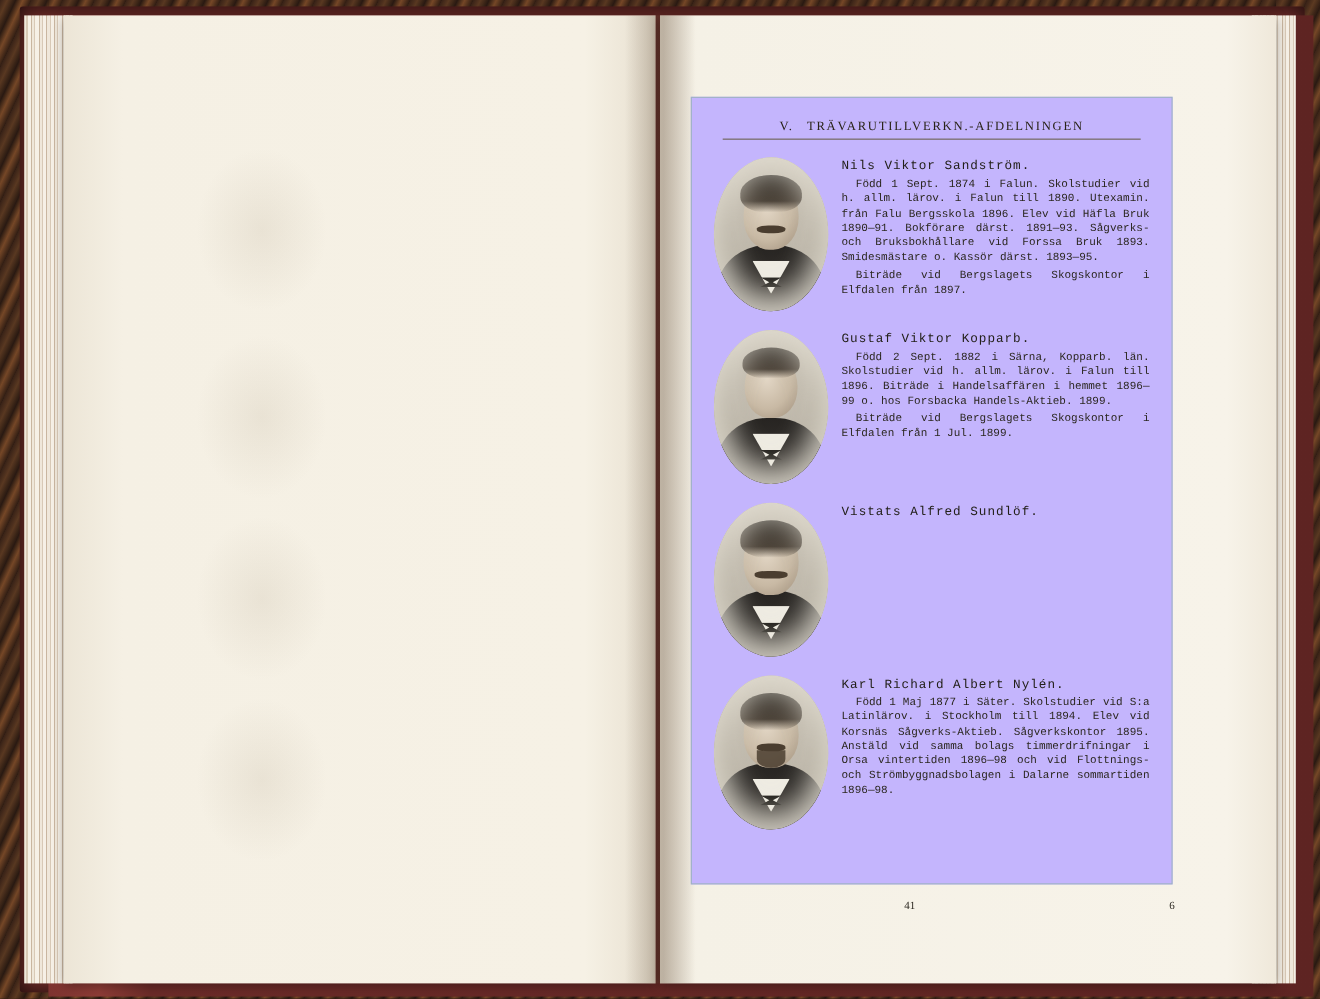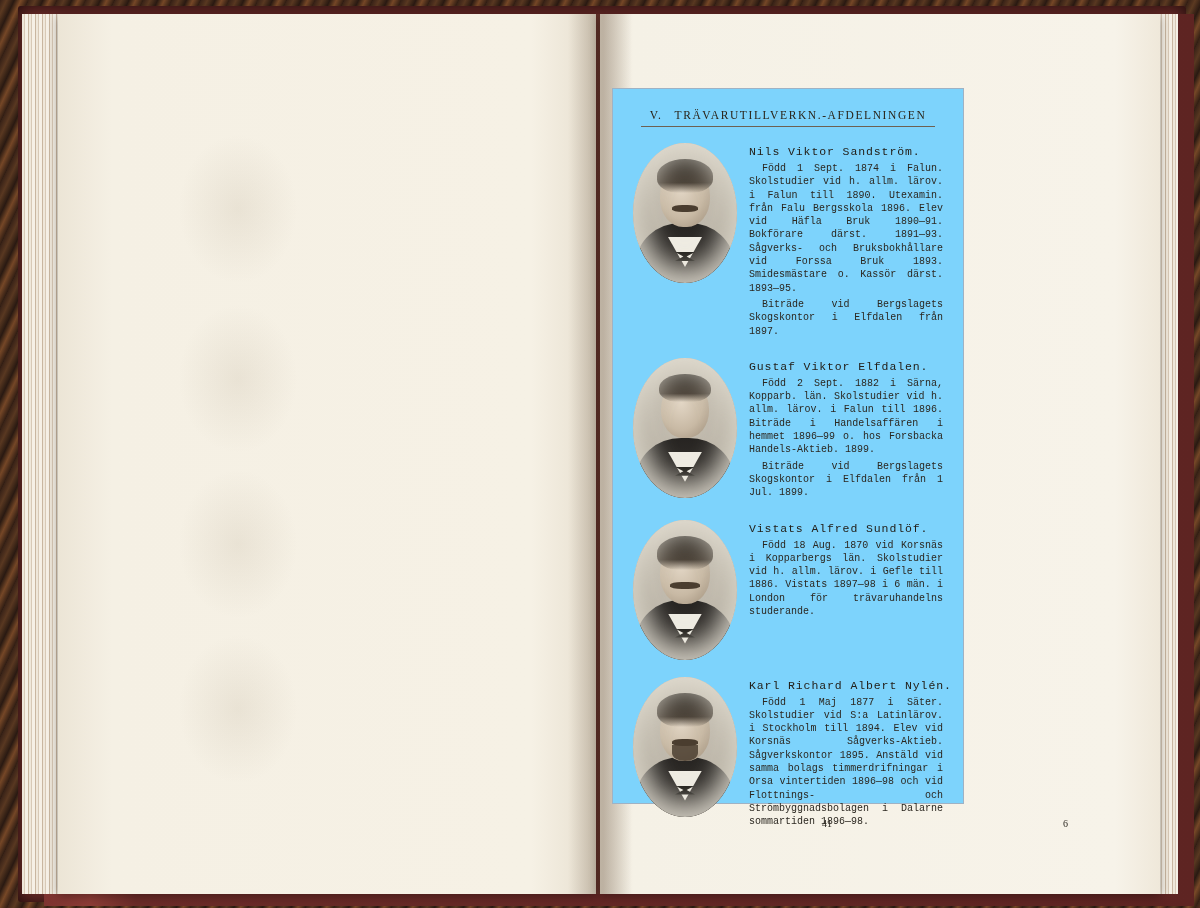--- a/index.html
+++ b/index.html
@@ -73,23 +73,23 @@
   }
 
   
   .ghost{
     position:absolute;left:120px;width:120px;height:150px;border-radius:50%;
     background:radial-gradient(ellipse at center,rgba(170,155,130,.16),rgba(170,155,130,0) 70%);
   }
 
   
   .text-block{
-    position:absolute;left:612px;top:88px;width:352px;height:716px;
+    position:absolute;left:628px;top:88px;width:438px;height:716px;
     border:1px solid #9fb2c4;
-    background:#7dd3fc;
+    background:#c4b5fd;
     box-sizing:border-box;
     padding:14px 20px 10px 20px;
   }
   .chapter-head{
     text-align:center;
     font-size:11.5px;
     letter-spacing:1.6px;
     color:#2a2419;
     padding-bottom:5px;
     border-bottom:1px solid #6d6152;
@@ -235,40 +235,39 @@
       <div class="portrait">
         <div class="bg"></div>
           <div class="suit"></div>
           <div class="collar"></div>
           <div class="tie"></div>
         <div class="head" style="width:48px;height:58px;"></div>
           <div class="hair" style="width:52px;height:28px;"></div>
           <div class="vig"></div>
       </div>
       <div class="entry-text">
-        <div class="name">Gustaf Viktor Elfdalen.</div>
+        <div class="name">Gustaf Viktor Kopparb.</div>
         <p class="para">Född 2 Sept. 1882 i Särna, Kopparb. län. Skolstudier vid h. allm. lärov. i Falun till 1896. Biträde i Handelsaffären i hemmet 1896—99 o. hos Forsbacka Handels-Aktieb. 1899.</p>
         <p class="para">Biträde vid Bergslagets Skogskontor i Elfdalen från 1 Jul. 1899.</p>
       </div>
     </div>
 
     <div class="entry">
       <div class="portrait">
         <div class="bg"></div>
           <div class="suit"></div>
           <div class="collar"></div>
           <div class="tie"></div>
         <div class="head"></div>
           <div class="hair"></div>
           <div class="stache" style="width:30px;"></div>
           <div class="vig"></div>
       </div>
       <div class="entry-text">
         <div class="name">Vistats Alfred Sundlöf.</div>
-        <p class="para">Född 18 Aug. 1870 vid Korsnäs i Kopparbergs län. Skolstudier vid h. allm. lärov. i Gefle till 1886. Vistats 1897—98 i 6 män. i London för trävaruhandelns studerande.</p>
       </div>
     </div>
 
     <div class="entry">
       <div class="portrait">
         <div class="bg"></div>
           <div class="suit"></div>
           <div class="collar"></div>
           <div class="tie"></div>
         <div class="head"></div>

